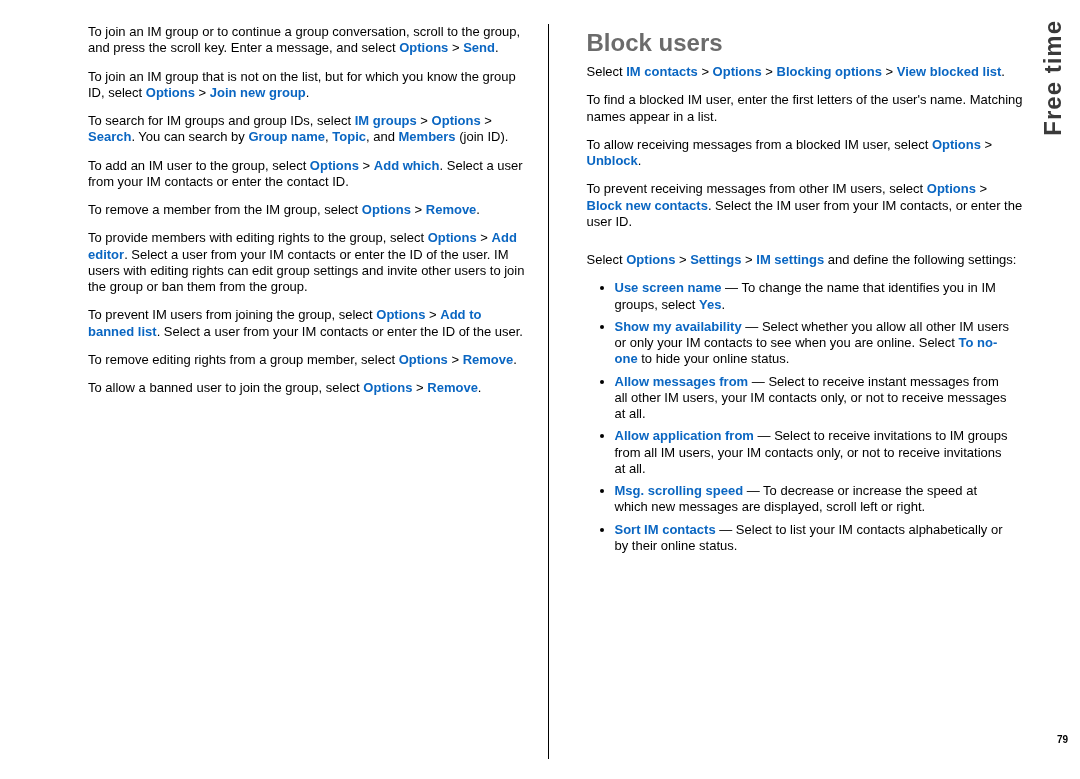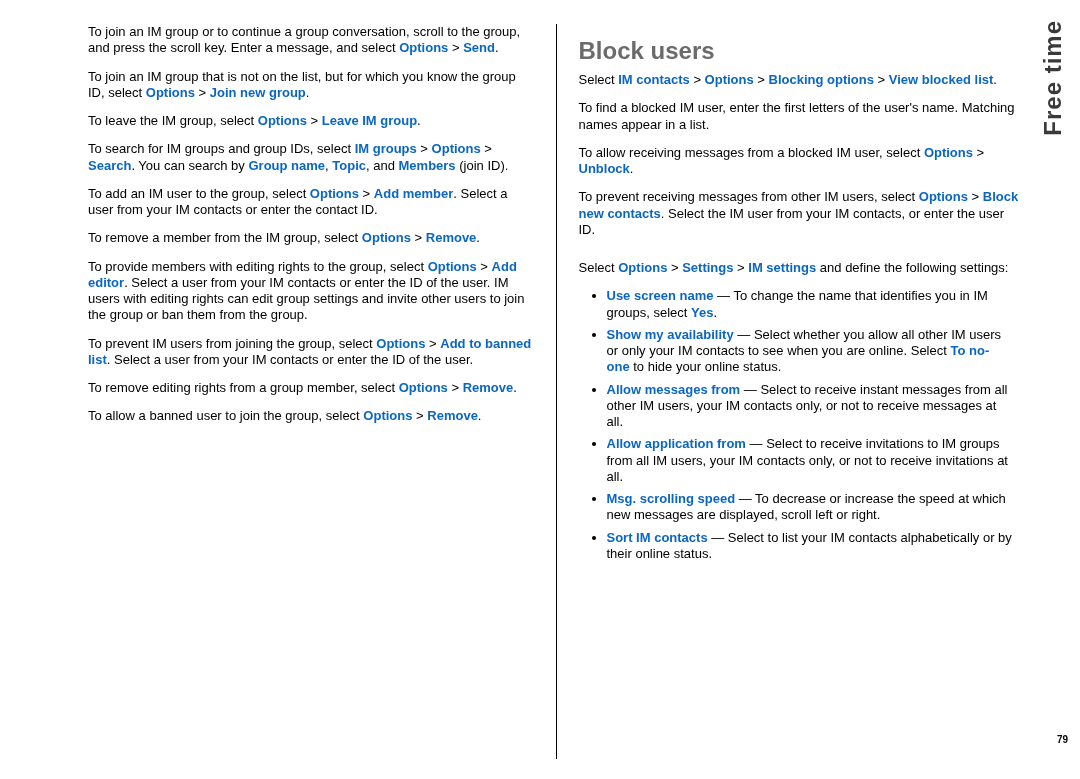--- a/index.html
+++ b/index.html
@@ -13,21 +13,21 @@
   }
   .page {
     width: 1080px;
     height: 779px;
     position: relative;
     box-sizing: border-box;
     padding: 24px 56px 20px 88px;
   }
   .cols {
     display: flex;
-    gap: 0;
+    gap: 16px;
     height: 100%;
   }
   .col {
     flex: 1;
     box-sizing: border-box;
   }
   .col-left {
     padding-right: 22px;
     border-right: 1px solid #000;
   }
@@ -38,21 +38,21 @@
     margin: 0 0  10px 0;
   }
   .para {
     margin: 0 0 12px 0;
   }
   .blue { color: #0a66c2; font-weight: bold; }
   h2.sec {
     font-size: 24px;
     color: #6b6b6b;
     font-weight: bold;
-    margin: 12px 0 6px 0;
+    margin: 4px 0 6px 0;
   }
   .side-tab {
     position: absolute;
     top: 20px;
     right: 12px;
     font-size: 24px;
     font-weight: bold;
     color: #3a3a3a;
     writing-mode: vertical-rl;
     transform: rotate(180deg);
@@ -86,30 +86,27 @@
     <div class="col col-left">
 
       <p class="para">
         <span>To join an IM group or to continue a group conversation, scroll to the group, and press the scroll key. Enter a message, and select </span><span class="blue">Options</span><span> &gt; </span><span class="blue">Send</span><span>.</span>
       </p>
 
       <p class="para">
         <span>To join an IM group that is not on the list, but for which you know the group ID, select </span><span class="blue">Options</span><span> &gt; </span><span class="blue">Join new group</span><span>.</span>
       </p>
 
-      <p class="para">
-        <span>To leave the IM group, select </span><span class="blue">Options</span><span> &gt; </span><span class="blue">Leave IM group</span><span>.</span>
-      </p>
 
       <p class="para">
         <span>To search for IM groups and group IDs, select </span><span class="blue">IM groups</span><span> &gt; </span><span class="blue">Options</span><span> &gt; </span><span class="blue">Search</span><span>. You can search by </span><span class="blue">Group name</span><span>, </span><span class="blue">Topic</span><span>, and </span><span class="blue">Members</span><span> (join ID).</span>
       </p>
 
       <p class="para">
-        <span>To add an IM user to the group, select </span><span class="blue">Options</span><span> &gt; </span><span class="blue">Add member</span><span>. Select a user from your IM contacts or enter the contact ID.</span>
+        <span>To add an IM user to the group, select </span><span class="blue">Options</span><span> &gt; </span><span class="blue">Add which</span><span>. Select a user from your IM contacts or enter the contact ID.</span>
       </p>
 
       <p class="para">
         <span>To remove a member from the IM group, select </span><span class="blue">Options</span><span> &gt; </span><span class="blue">Remove</span><span>.</span>
       </p>
 
       <p class="para">
         <span>To provide members with editing rights to the group, select </span><span class="blue">Options</span><span> &gt; </span><span class="blue">Add editor</span><span>. Select a user from your IM contacts or enter the ID of the user. IM users with editing rights can edit group settings and invite other users to join the group or ban them from the group.</span>
       </p>
 

